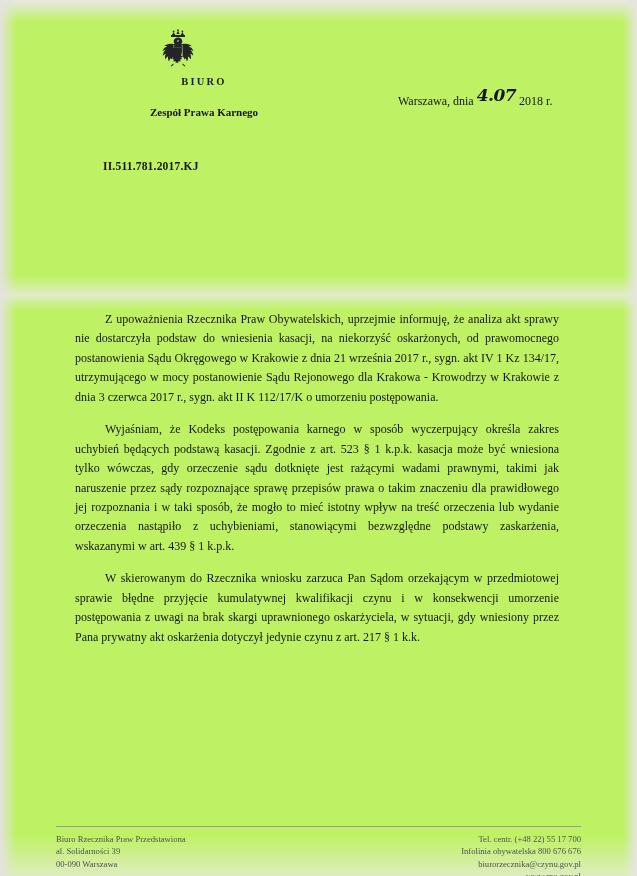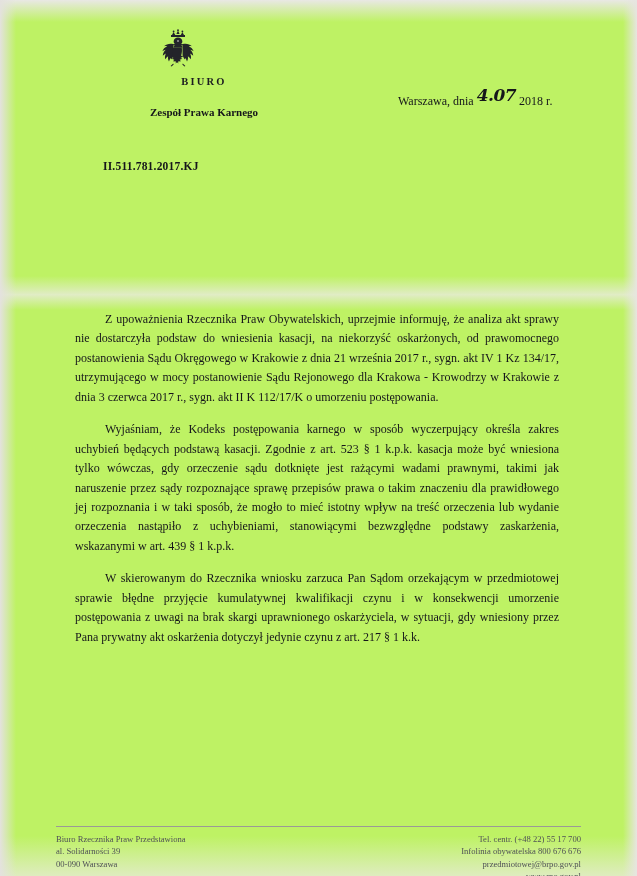--- a/index.html
+++ b/index.html
@@ -231,18 +231,18 @@
 
   <div class="footer">
     <div class="left">
       <div>Biuro Rzecznika Praw Przedstawiona</div>
       <div>al. Solidarności 39</div>
       <div>00-090 Warszawa</div>
     </div>
     <div class="right">
       <div>Tel. centr. (+48 22) 55 17 700</div>
       <div>Infolinia obywatelska 800 676 676</div>
-      <div>przedmiotowej@brpo.gov.pl</div>
+      <div>biurorzecznika@czynu.gov.pl</div>
       <div class="www">www.rpo.gov.pl</div>
     </div>
   </div>
 
 </div>
 
 </body></html>

